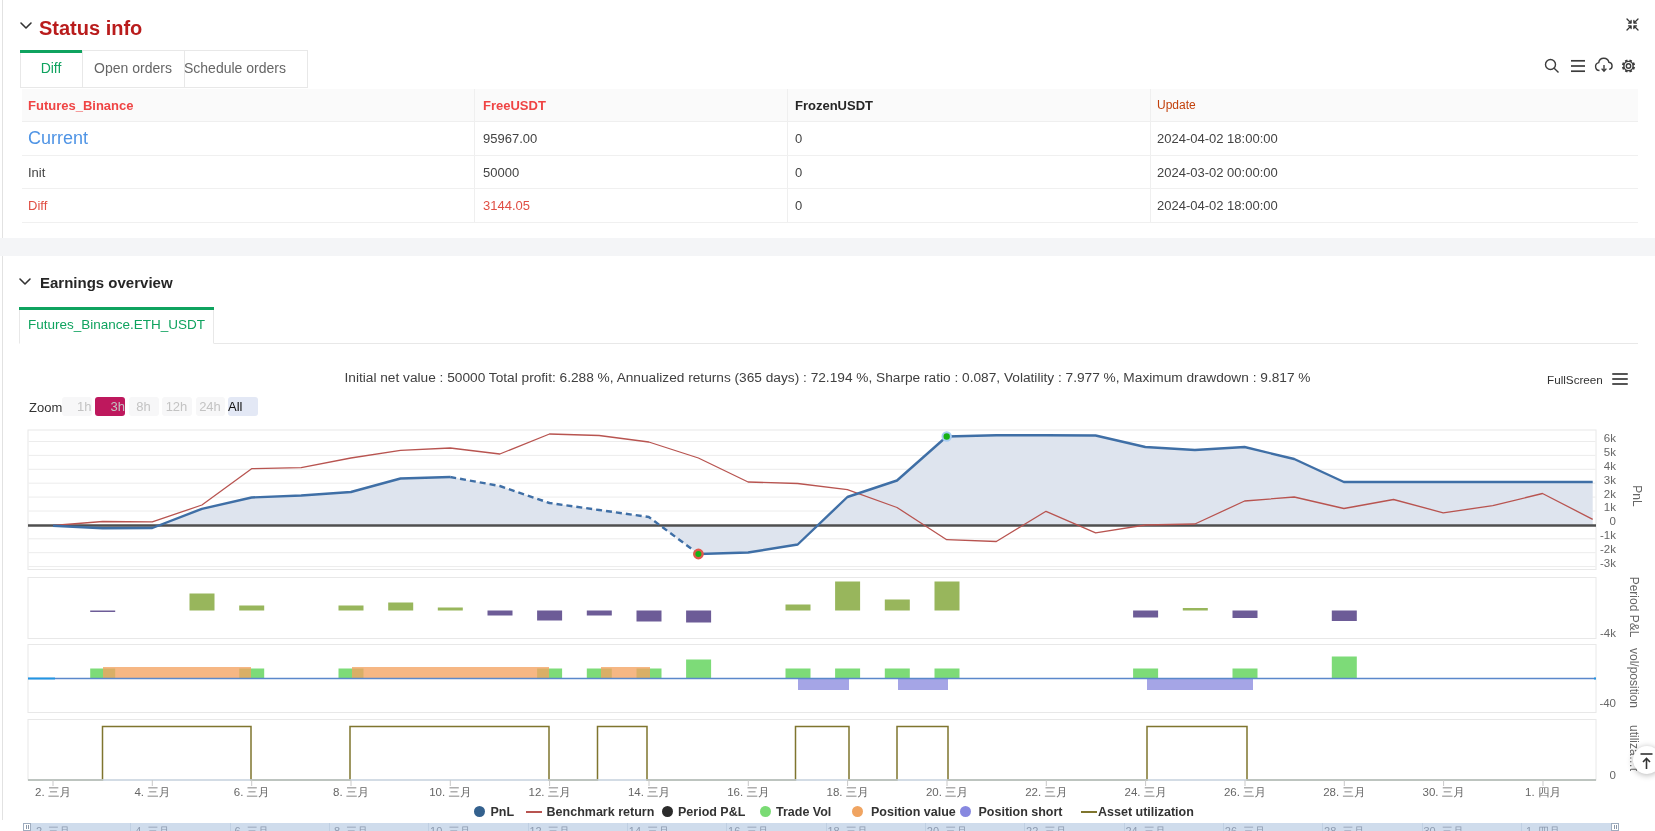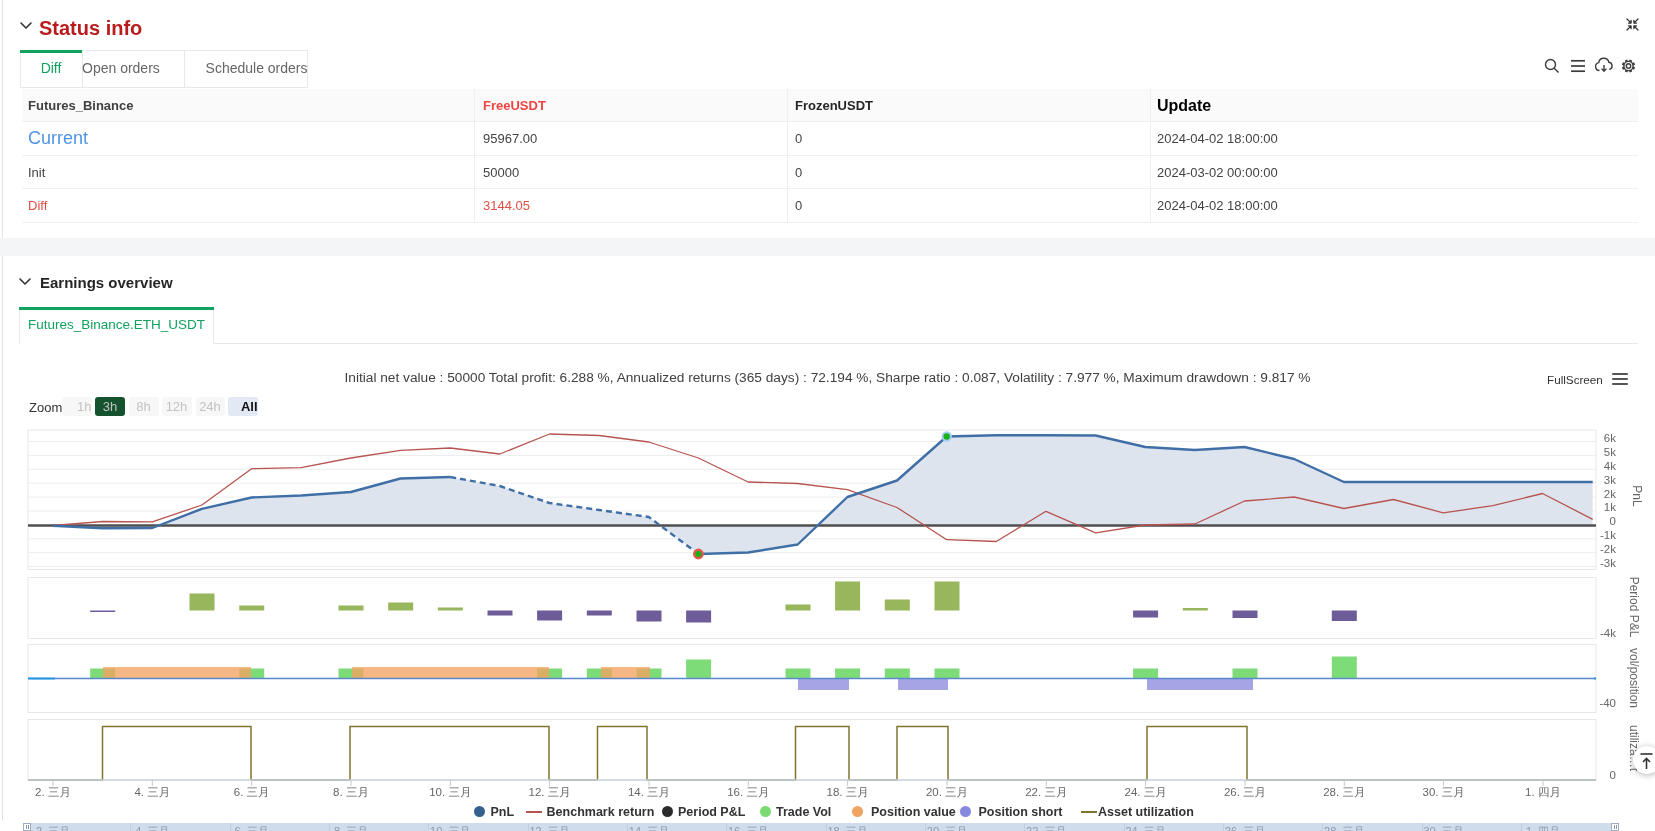--- a/index.html
+++ b/index.html
@@ -17,22 +17,22 @@
       <path d="M1.0 12.0 L5.1 7.9 M5.1 7.9 l0 2.6 M5.1 7.9 l-2.6 0"></path>
       <path d="M12.0 12.0 L7.9 7.9 M7.9 7.9 l0 2.6 M7.9 7.9 l2.6 0"></path>
     </g>
   </svg>
 
 <div class="abs" style="left:20px;top:50px;width:287.5px;height:37.5px;border:1px solid #e8e8e8;background:#fff"></div>
 <div class="abs" style="left:20px;top:50px;width:62px;height:2.5px;background:#0fa35f"></div>
 <div class="abs" style="left:82px;top:50px;width:1px;height:37.5px;background:#e8e8e8"></div>
 <div class="abs" style="left:184px;top:50px;width:1px;height:37.5px;background:#e8e8e8"></div>
 <div class="abs" style="left:20px;top:50px;width:62px;height:37.5px;line-height:37.5px;text-align:center;font-size:14px;color:#0fa35f">Diff</div>
-<div class="abs" style="left:82px;top:50px;width:102px;height:27px;line-height:37.5px;font-size:14px;color:#666">Open orders</div>
-<div class="abs" style="left:184px;top:50px;width:123.5px;height:37.5px;line-height:37.5px;text-align:right;font-size:14px;color:#666">Schedule orders</div>
+<div class="abs" style="left:82px;top:50px;width:102px;height:27px;line-height:37.5px;text-align:center;font-size:14px;color:#666">Open orders</div>
+<div class="abs" style="left:184px;top:50px;width:123.5px;height:37.5px;line-height:37.5px;text-align:left;font-size:14px;color:#666">Schedule orders</div>
 
 <svg class="abs" style="left:1543px;top:56px" width="100" height="20" viewBox="0 0 100 20">
 <g stroke="#3c3c3c" stroke-width="1.4" fill="none">
 <circle cx="7.5" cy="8.5" r="5"></circle>
       <line x1="11.2" y1="12.2" x2="15.5" y2="16.5"></line>
 <g stroke-width="1.7">
         <line x1="28" y1="4.8" x2="42" y2="4.8"></line>
         <line x1="28" y1="10" x2="42" y2="10"></line>
         <line x1="28" y1="15.2" x2="42" y2="15.2"></line>
       </g>
@@ -47,24 +47,24 @@
         <line x1="-4.25" y1="1.77" x2="-6.09" y2="2.54" stroke-width="2.6"></line>
         <line x1="-4.25" y1="-1.75" x2="-6.10" y2="-2.51" stroke-width="2.6"></line>
         <line x1="-1.77" y1="-4.25" x2="-2.54" y2="-6.09" stroke-width="2.6"></line>
         <line x1="1.75" y1="-4.25" x2="2.51" y2="-6.10" stroke-width="2.6"></line>
         <line x1="4.25" y1="-1.77" x2="6.09" y2="-2.54" stroke-width="2.6"></line>
       </g>
 </g>
   </svg>
 
 <div class="abs" style="left:22px;top:89px;width:1616px;height:33px;background:#fafafa;border-bottom:1px solid #efefef"></div>
-<div class="abs" style="left:28px;top:89px;height:33px;line-height:33px;font-size:13px;font-weight:bold;color:#404040">Futures_Binance</div>
+<div class="abs" style="left:28px;top:89px;height:33px;line-height:33px;font-size:13px;font-weight:bold;color:#ef4444">Futures_Binance</div>
 <div class="abs" style="left:483px;top:89px;height:33px;line-height:33px;font-size:13px;font-weight:bold;color:#ef4444">FreeUSDT</div>
 <div class="abs" style="left:795px;top:89px;height:33px;line-height:33px;font-size:13px;font-weight:bold;color:#262626">FrozenUSDT</div>
-<div class="abs" style="left:1157px;top:89px;height:33px;line-height:33px;font-size:16px;font-weight:bold;color:#000000">Update</div>
+<div class="abs" style="left:1157px;top:89px;height:33px;line-height:33px;font-size:12px;font-weight:normal;color:#c2410c">Update</div>
 <div class="abs" style="left:474px;top:89px;width:1px;height:133.5px;background:#efefef"></div>
 <div class="abs" style="left:787px;top:89px;width:1px;height:133.5px;background:#efefef"></div>
 <div class="abs" style="left:1150px;top:89px;width:1px;height:133.5px;background:#efefef"></div>
 <div class="abs" style="left:22px;top:122px;width:1616px;height:33.5px;border-bottom:1px solid #f0f0f0"></div>
 <div class="abs" style="left:28px;top:122px;height:33.5px;line-height:33.5px;font-size:18px;color:#4f94e5">Current</div>
 <div class="abs" style="left:483px;top:122px;height:33.5px;line-height:33.5px;font-size:13px;color:#434343">95967.00</div>
 <div class="abs" style="left:795px;top:122px;height:33.5px;line-height:33.5px;font-size:13px;color:#434343">0</div>
 <div class="abs" style="left:1157px;top:122px;height:33.5px;line-height:33.5px;font-size:13px;color:#434343">2024-04-02 18:00:00</div>
 <div class="abs" style="left:22px;top:155.5px;width:1616px;height:33.5px;border-bottom:1px solid #f0f0f0"></div>
 <div class="abs" style="left:28px;top:155.5px;height:33.5px;line-height:33.5px;font-size:13px;color:#434343">Init</div>
@@ -88,25 +88,25 @@
 <div class="abs" style="left:19px;top:307px;width:195px;height:36px;line-height:36px;text-align:center;font-size:13.5px;color:#0fa35f">Futures_Binance.ETH_USDT</div>
 
 <div class="abs" style="left:0;top:370px;width:1655px;text-align:center;font-size:13.7px;color:#404040">Initial net value : 50000 Total profit: 6.288 %, Annualized returns (365 days) : 72.194 %, Sharpe ratio : 0.087, Volatility : 7.977 %, Maximum drawdown : 9.817 %</div>
 <div class="abs" style="left:1547px;top:373px;font-size:11.7px;color:#333">FullScreen</div>
 <div class="abs" style="left:1612px;top:372.5px;width:16px;height:2.8px;background:#555;border-radius:1px"></div>
 <div class="abs" style="left:1612px;top:377.6px;width:16px;height:2.8px;background:#555;border-radius:1px"></div>
 <div class="abs" style="left:1612px;top:382.7px;width:16px;height:2.8px;background:#555;border-radius:1px"></div>
 
 <div class="abs" style="left:29px;top:400px;font-size:13px;color:#333">Zoom</div>
 <div class="abs" style="left:61.5px;top:396.5px;width:30px;height:19px;line-height:19px;text-align:right;background:#f7f7f8;border-radius:3px;font-size:13px;color:#c3c3c3">1h</div>
-<div class="abs" style="left:95px;top:396.5px;width:30px;height:19px;line-height:19px;text-align:center;background:#14532d;border-radius:3px;font-size:13px;color:#c3c3c3">3h</div>
+<div class="abs" style="left:95px;top:396.5px;width:30px;height:19px;line-height:19px;text-align:right;background:#be185d;border-radius:3px;font-size:13px;color:#c3c3c3">3h</div>
 <div class="abs" style="left:128.5px;top:396.5px;width:30px;height:19px;line-height:19px;text-align:center;background:#f7f7f8;border-radius:3px;font-size:13px;color:#c3c3c3">8h</div>
 <div class="abs" style="left:161.5px;top:396.5px;width:30px;height:19px;line-height:19px;text-align:center;background:#f7f7f8;border-radius:3px;font-size:13px;color:#c3c3c3">12h</div>
 <div class="abs" style="left:195.5px;top:396.5px;width:29px;height:19px;line-height:19px;text-align:center;background:#f7f7f8;border-radius:3px;font-size:13px;color:#c3c3c3">24h</div>
-<div class="abs" style="left:228px;top:396.5px;width:29.5px;height:19px;line-height:19px;text-align:right;background:#e3e8f5;border-radius:3px;font-size:13px;font-weight:bold;color:#111">All</div>
+<div class="abs" style="left:228px;top:396.5px;width:29.5px;height:19px;line-height:19px;text-align:left;background:#e3e8f5;border-radius:3px;font-size:13px;font-weight:normal;color:#111">All</div>
 
 <svg width="1655" height="831" viewBox="0 0 1655 831" style="position:absolute;left:0;top:0;font-family:'Liberation Sans',sans-serif">
     <rect x="28" y="430.0" width="1568" height="139.5" fill="none" stroke="#e8e8e8" stroke-width="1"></rect>
     <rect x="28" y="577.5" width="1568" height="61.0" fill="none" stroke="#e8e8e8" stroke-width="1"></rect>
     <rect x="28" y="644.5" width="1568" height="68.0" fill="none" stroke="#e8e8e8" stroke-width="1"></rect>
     <rect x="28" y="719.5" width="1568" height="60.5" fill="none" stroke="#e8e8e8" stroke-width="1"></rect>
     <line x1="28.5" y1="441.5" x2="1595.5" y2="441.5" stroke="#ececec" stroke-width="1"></line>
     <line x1="28.5" y1="455.4" x2="1595.5" y2="455.4" stroke="#ececec" stroke-width="1"></line>
     <line x1="28.5" y1="469.3" x2="1595.5" y2="469.3" stroke="#ececec" stroke-width="1"></line>
     <line x1="28.5" y1="483.2" x2="1595.5" y2="483.2" stroke="#ececec" stroke-width="1"></line>

